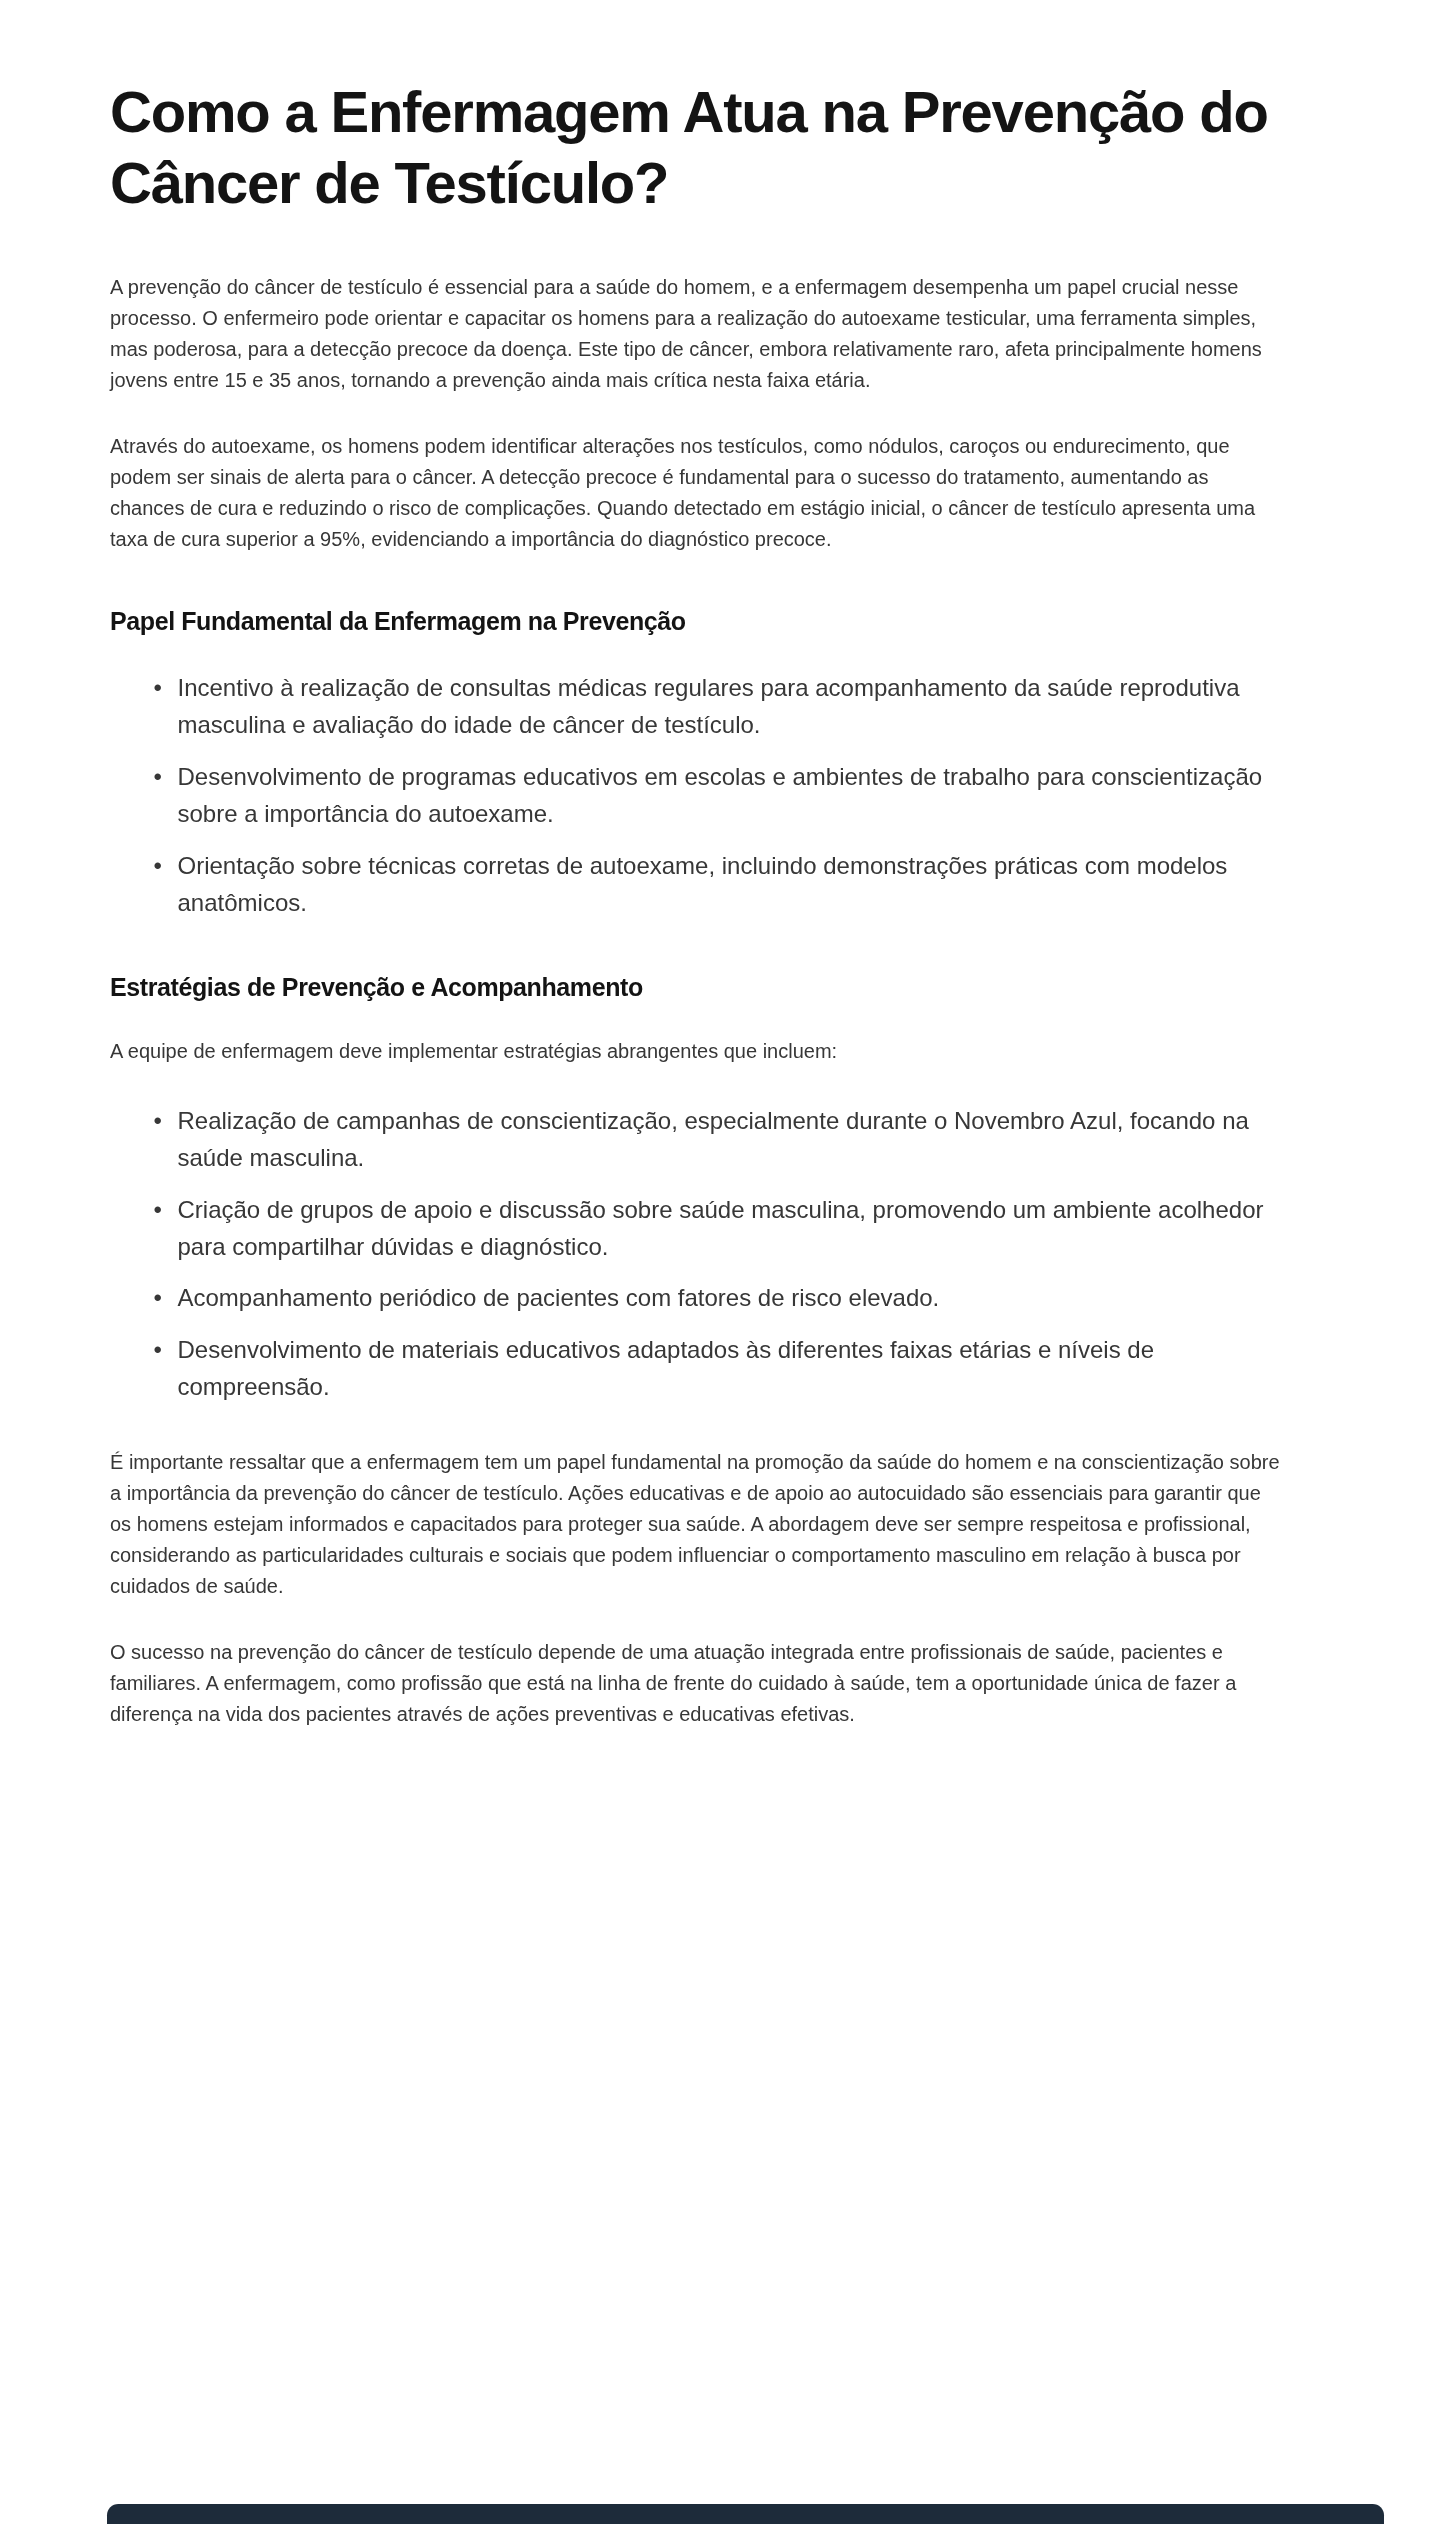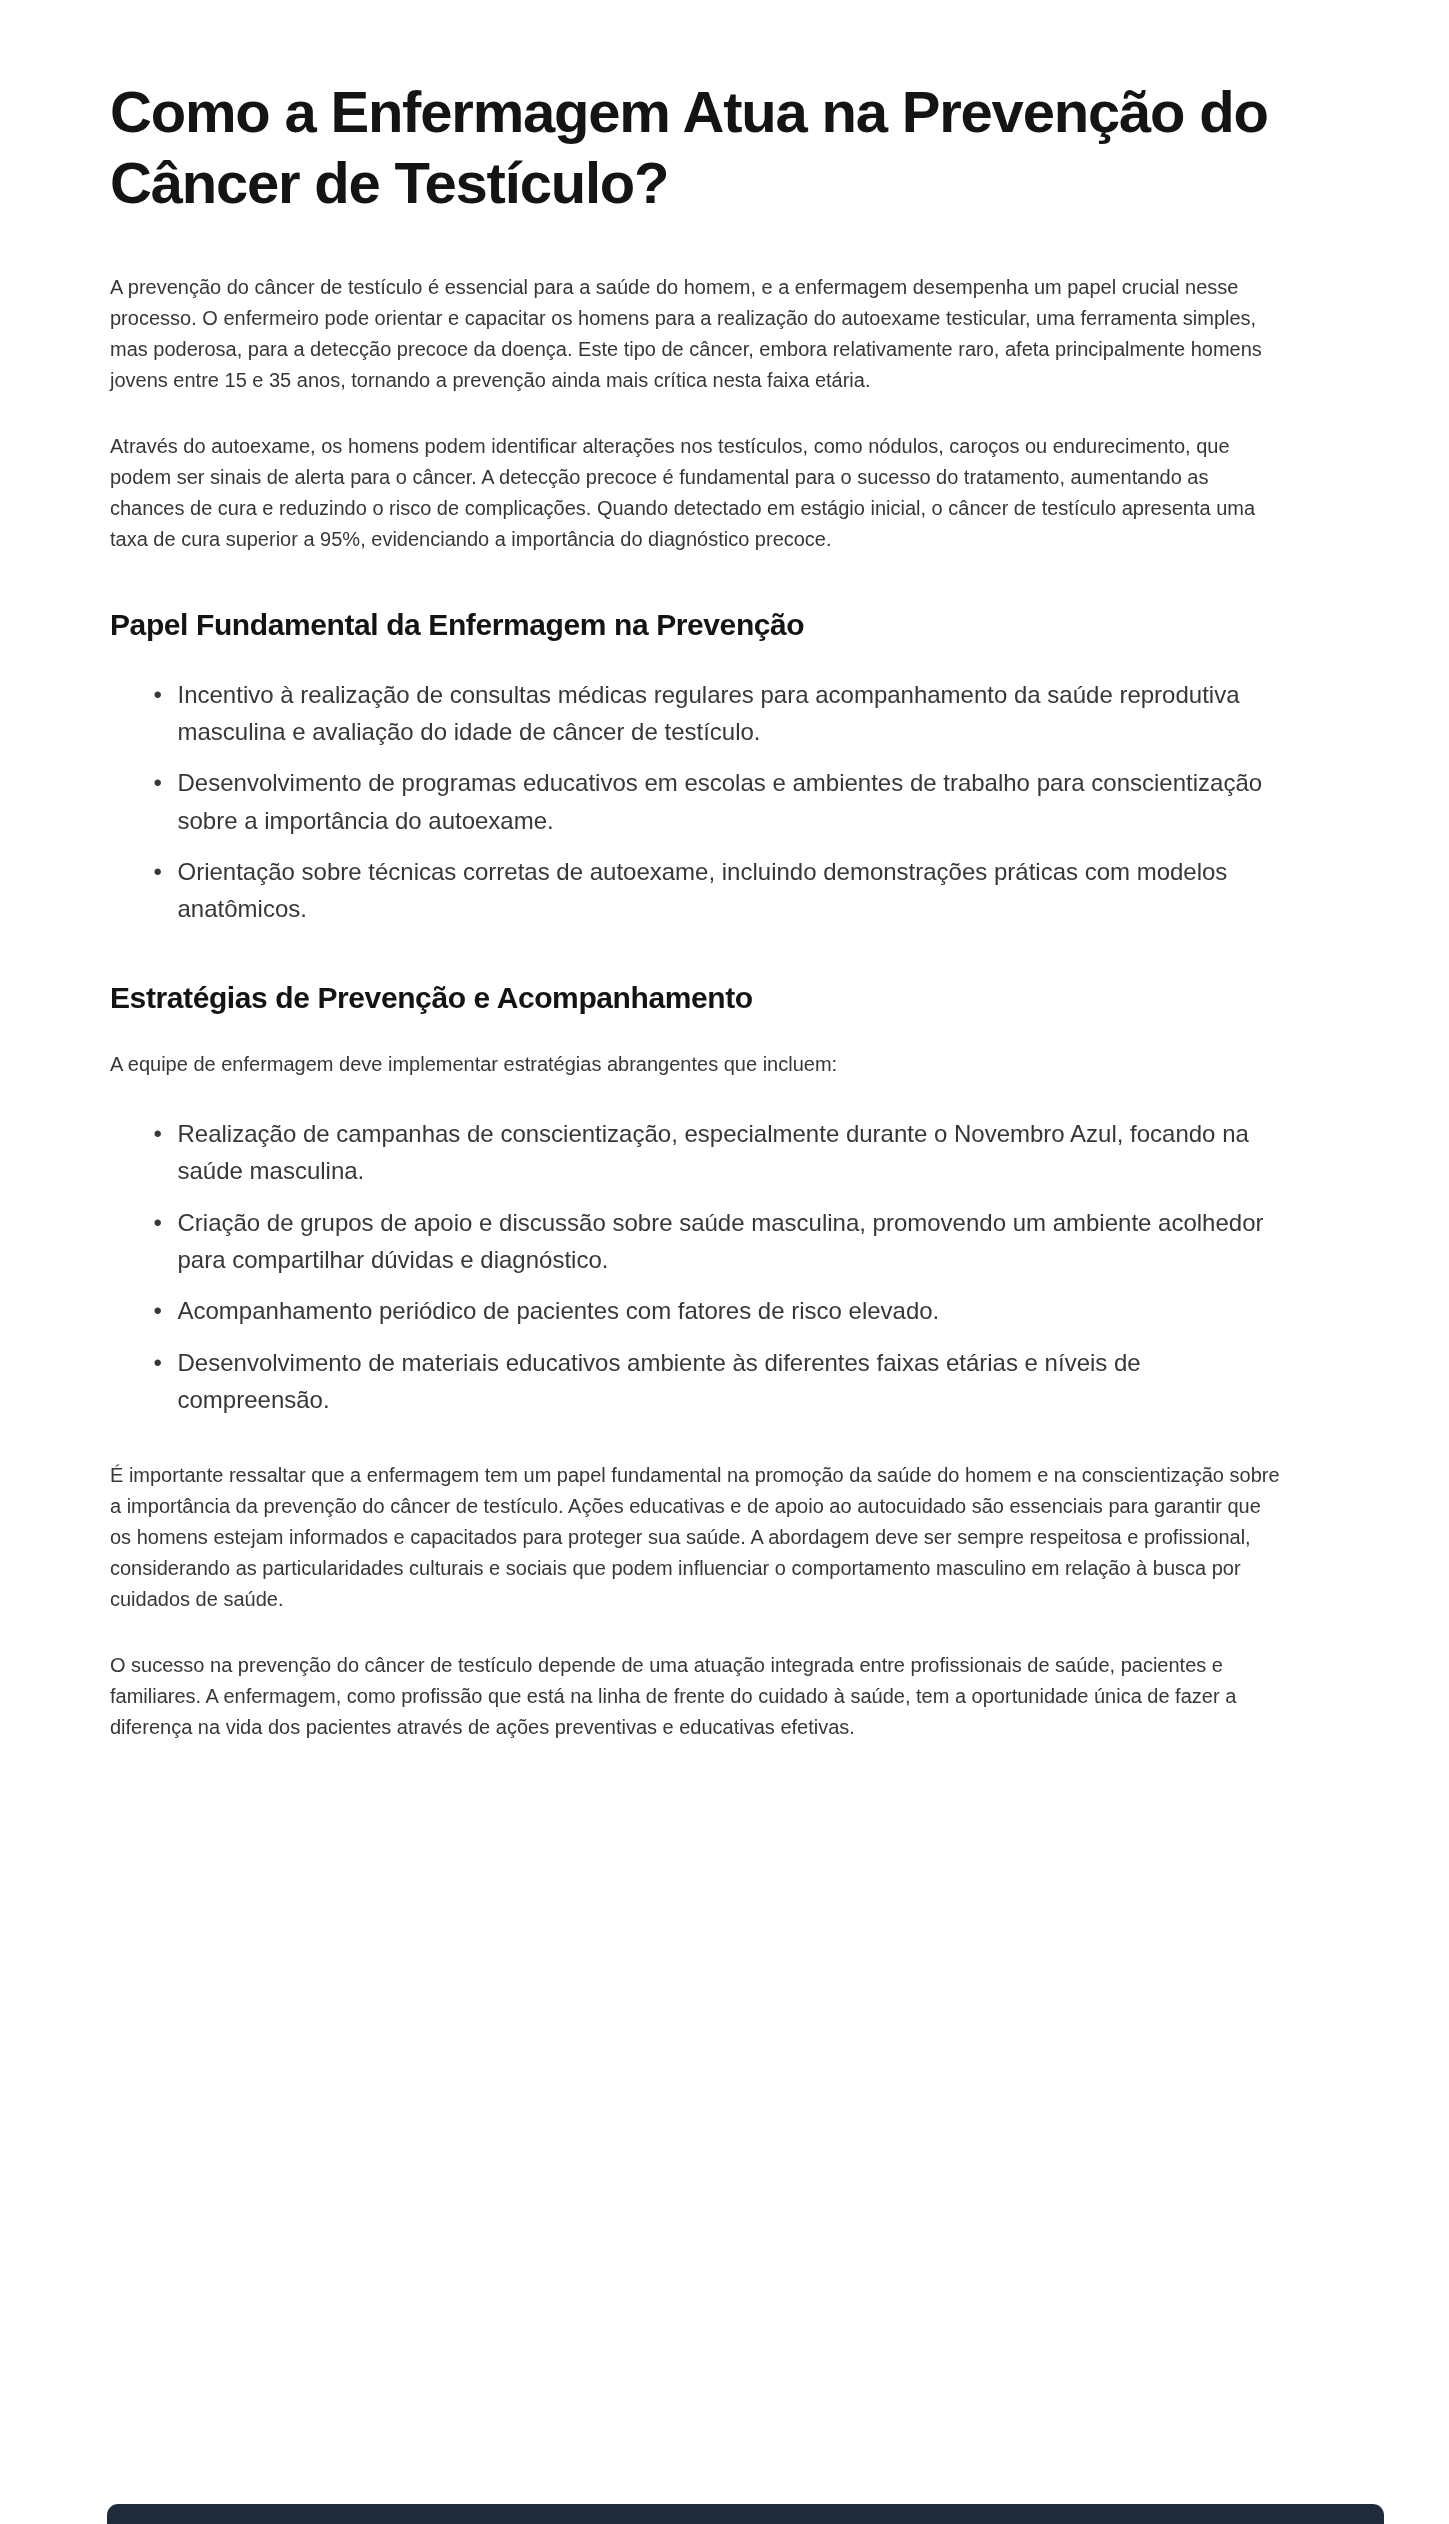--- a/index.html
+++ b/index.html
@@ -19,21 +19,21 @@
   h1 {
     font-size: 58px;
     line-height: 1.22;
     font-weight: 700;
     letter-spacing: -1.2px;
     color: #141414;
     margin: 0 0 53px 0;
     max-width: 1192px;
   }
   h2 {
-    font-size: 30px;
+    font-size: 25px;
     line-height: 1.3;
     font-weight: 700;
     letter-spacing: -0.4px;
     color: #141414;
     margin: 50px 0 32px 0;
     max-width: 1175px;
   }
   p.body {
     font-size: 20px;
     line-height: 1.55;
@@ -93,21 +93,21 @@
   </ul>
 
   <h2>Estratégias de Prevenção e Acompanhamento</h2>
 
   <p class="body">A equipe de enfermagem deve implementar estratégias abrangentes que incluem:</p>
 
   <ul class="bullets">
     <li>Realização de campanhas de conscientização, especialmente durante o Novembro Azul, focando na saúde masculina.</li>
     <li>Criação de grupos de apoio e discussão sobre saúde masculina, promovendo um ambiente acolhedor para compartilhar dúvidas e diagnóstico.</li>
     <li>Acompanhamento periódico de pacientes com fatores de risco elevado.</li>
-    <li>Desenvolvimento de materiais educativos ambiente às diferentes faixas etárias e níveis de compreensão.</li>
+    <li>Desenvolvimento de materiais educativos adaptados às diferentes faixas etárias e níveis de compreensão.</li>
   </ul>
 
   <p class="body">É importante ressaltar que a enfermagem tem um papel fundamental na promoção da saúde do homem e na conscientização sobre a importância da prevenção do câncer de testículo. Ações educativas e de apoio ao autocuidado são essenciais para garantir que os homens estejam informados e capacitados para proteger sua saúde. A abordagem deve ser sempre respeitosa e profissional, considerando as particularidades culturais e sociais que podem influenciar o comportamento masculino em relação à busca por cuidados de saúde.</p>
 
   <p class="body">O sucesso na prevenção do câncer de testículo depende de uma atuação integrada entre profissionais de saúde, pacientes e familiares. A enfermagem, como profissão que está na linha de frente do cuidado à saúde, tem a oportunidade única de fazer a diferença na vida dos pacientes através de ações preventivas e educativas efetivas.</p>
 
 </main>
 
 <footer class="bottom-bar" style="background: rgb(29, 43, 58);"></footer>
 

